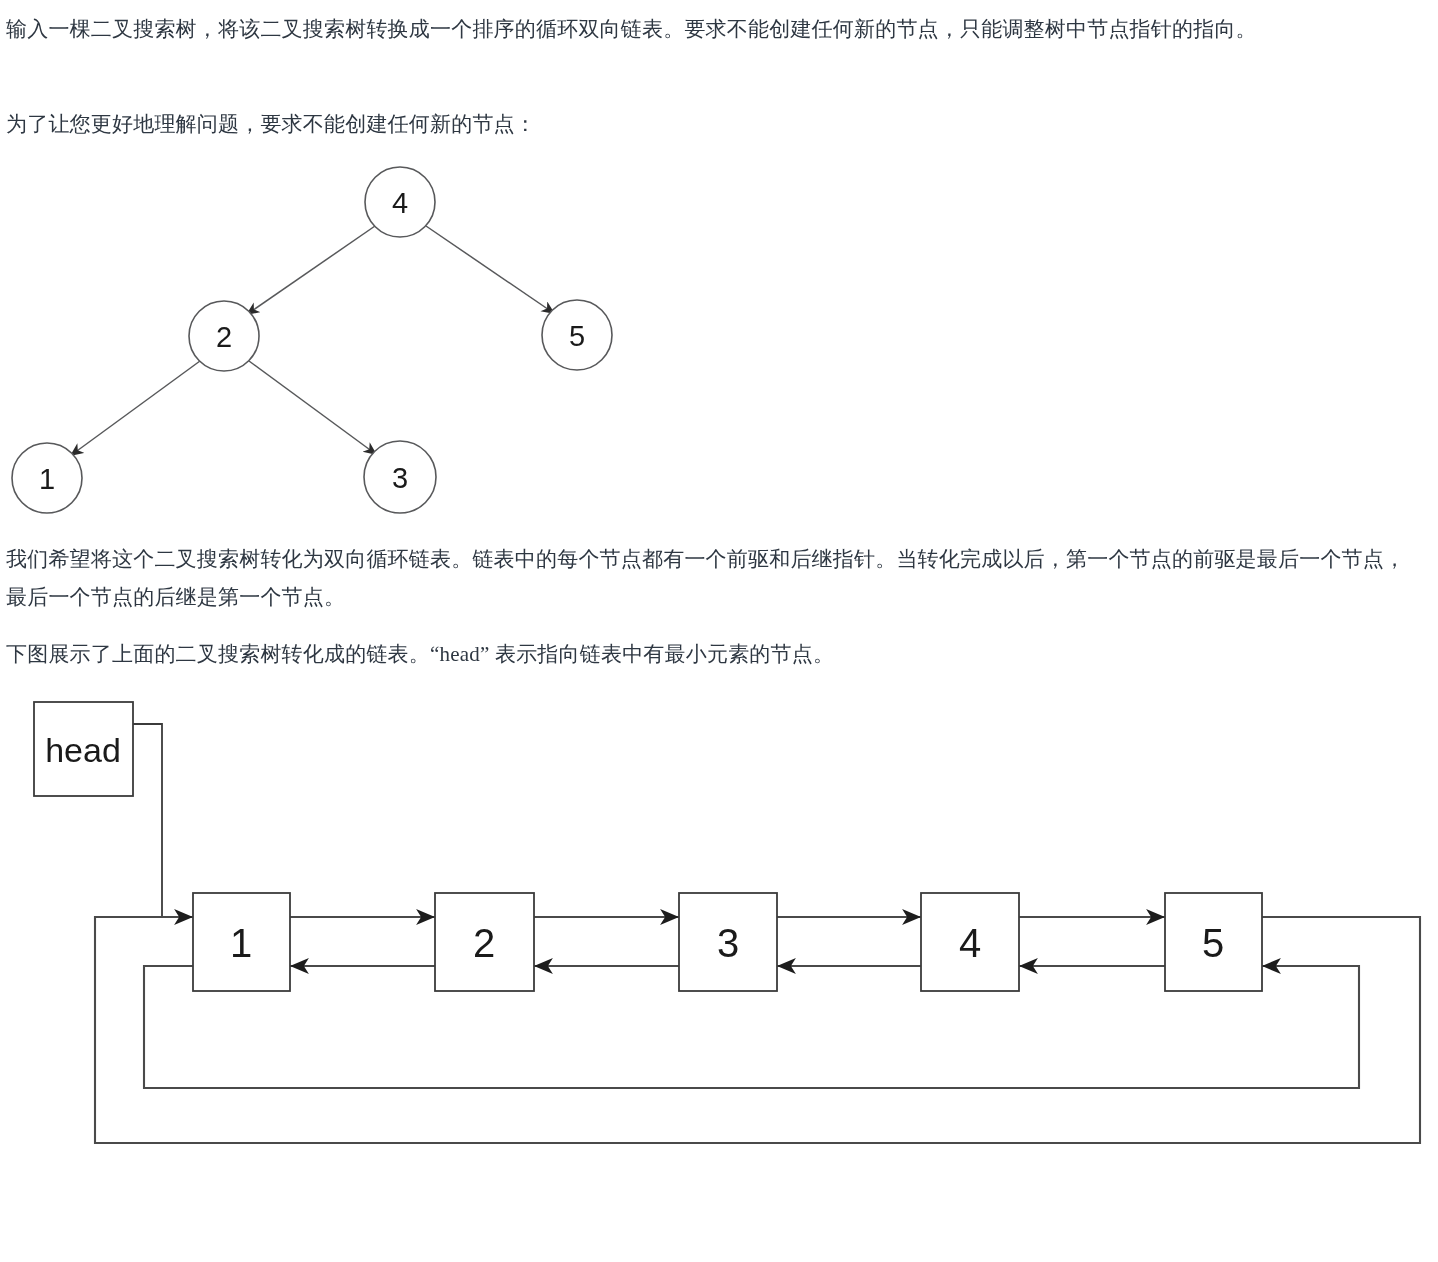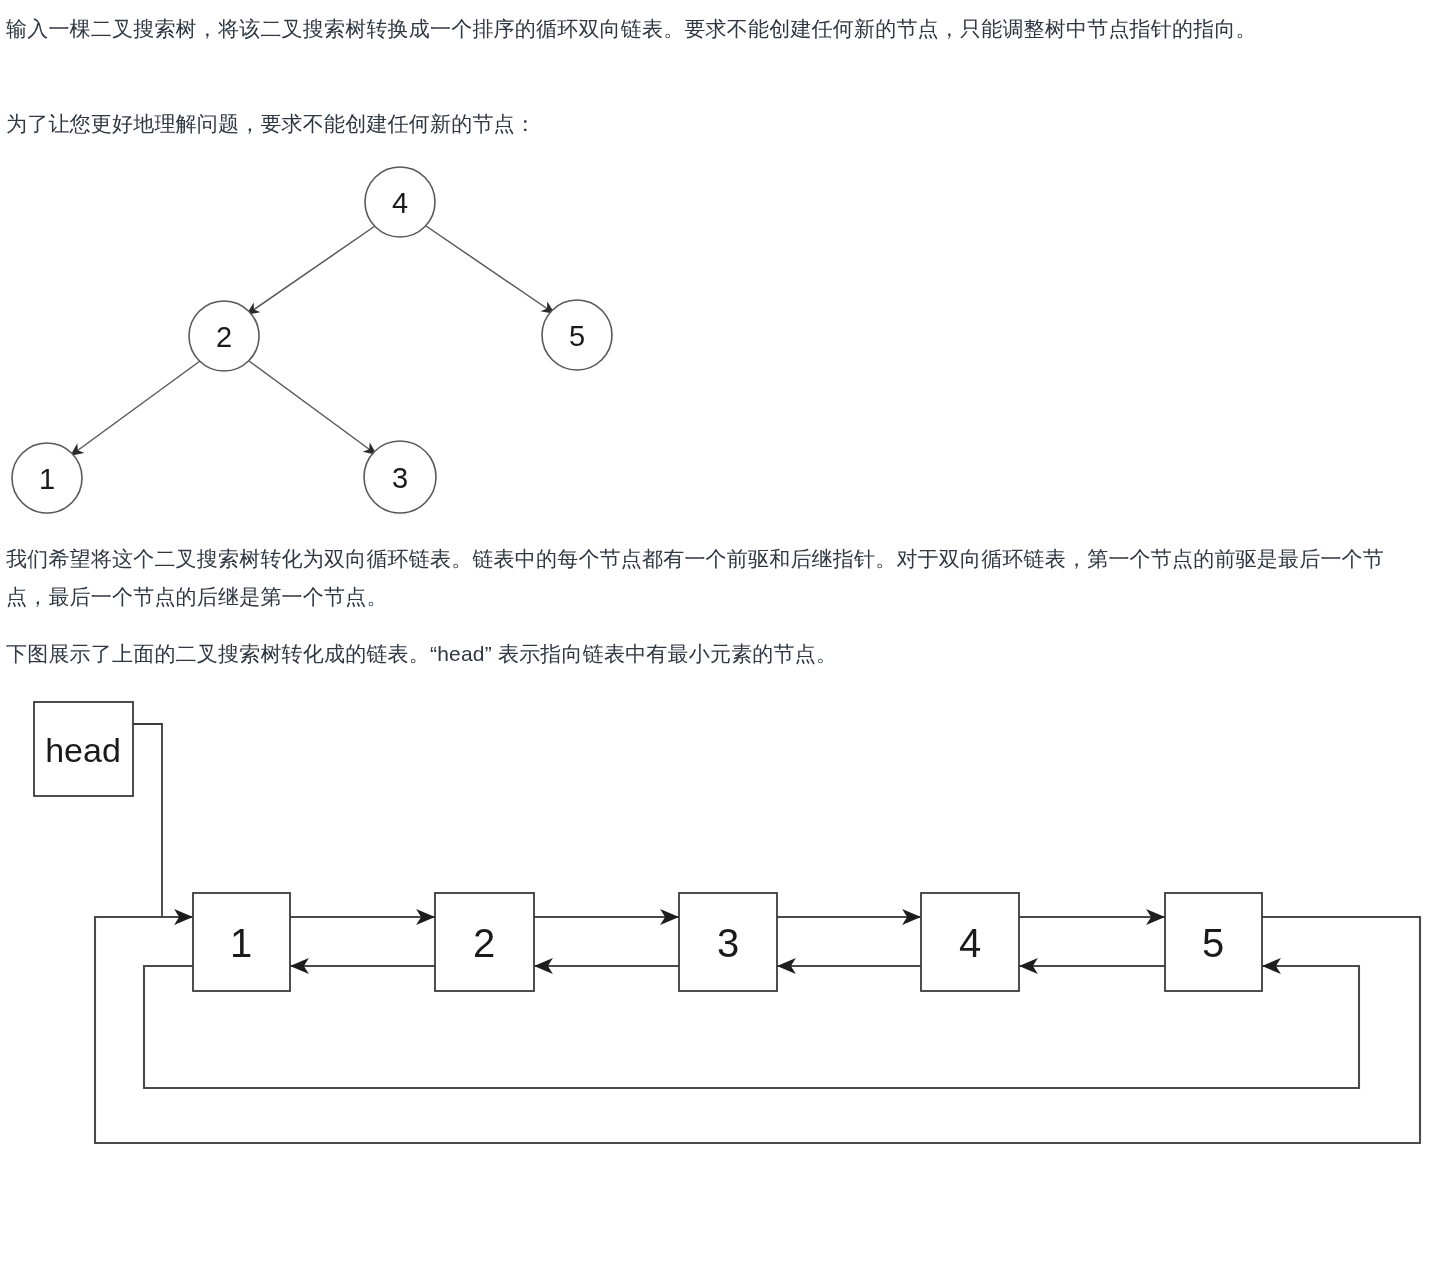--- a/index.html
+++ b/index.html
@@ -21,21 +21,21 @@
     width: 1438px;
     height: 1262px;
   }
   p.para {
     position: absolute;
     margin: 0;
     font-size: 21px;
     line-height: 38px;
     letter-spacing: 0.2px;
     color: #2e3742;
-    font-family: Liberation Sans, sans-serif;
+    font-family: Liberation Serif, serif;
   }
   #para-1 { left: 6px; top: 10px;  width: 1400px; }
   #para-2 { left: 6px; top: 105px; width: 1400px; }
   #para-3 { left: 6px; top: 540px; width: 1404px; }
   #para-4 { left: 6px; top: 635px; width: 1404px; }
   #para-5 { left: 6px; top: 1185px; width: 1404px; }
 
   .fig {
     position: absolute;
     left: 0;
@@ -134,21 +134,21 @@
         <circle class="node-circle" cx="47" cy="328" r="35"></circle>
         <text class="node-label" x="47" y="329">1</text>
       </g>
       <g>
         <circle class="node-circle" cx="400" cy="327" r="36"></circle>
         <text class="node-label" x="400" y="328">3</text>
       </g>
     </svg>
   </div>
 
-  <p class="para" id="para-3">我们希望将这个二叉搜索树转化为双向循环链表。链表中的每个节点都有一个前驱和后继指针。对于双向循环链表，第一个节点的前驱是最后一个节点，最后一个节点的后继是第一个节点。</p>
+  <p class="para" id="para-3">我们希望将这个二叉搜索树转化为双向循环链表。链表中的每个节点都有一个前驱和后继指针。当转化完成以后，第一个节点的前驱是最后一个节点，最后一个节点的后继是第一个节点。</p>
 
   <p class="para" id="para-4">下图展示了上面的二叉搜索树转化成的链表。“head” 表示指向链表中有最小元素的节点。</p>
 
   <div class="fig" id="list-figure">
     <svg width="1438" height="480" viewBox="0 0 1438 480" xmlns="http://www.w3.org/2000/svg">
       <defs>
         <marker id="arrowL" markerWidth="11" markerHeight="10" refX="9" refY="3.8" orient="auto" markerUnits="strokeWidth">
           <path d="M0,0 L9,3.8 L0,7.6 L2.4,3.8 z" fill="#1d1d1d"></path>
         </marker>
       </defs>

